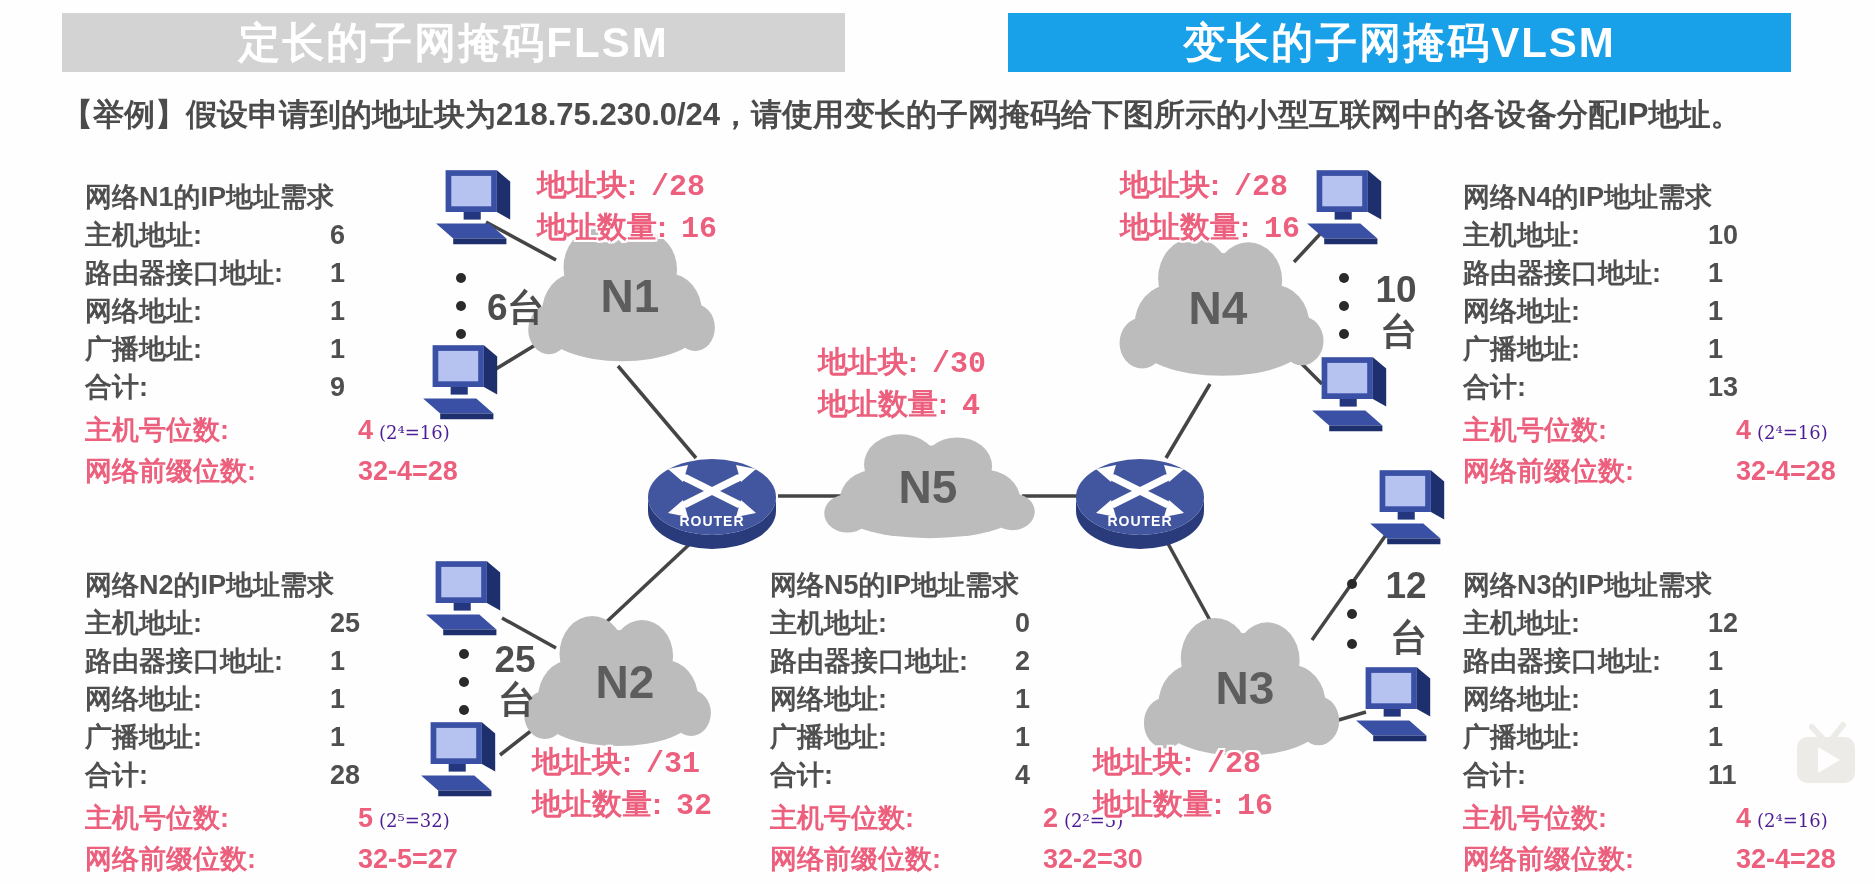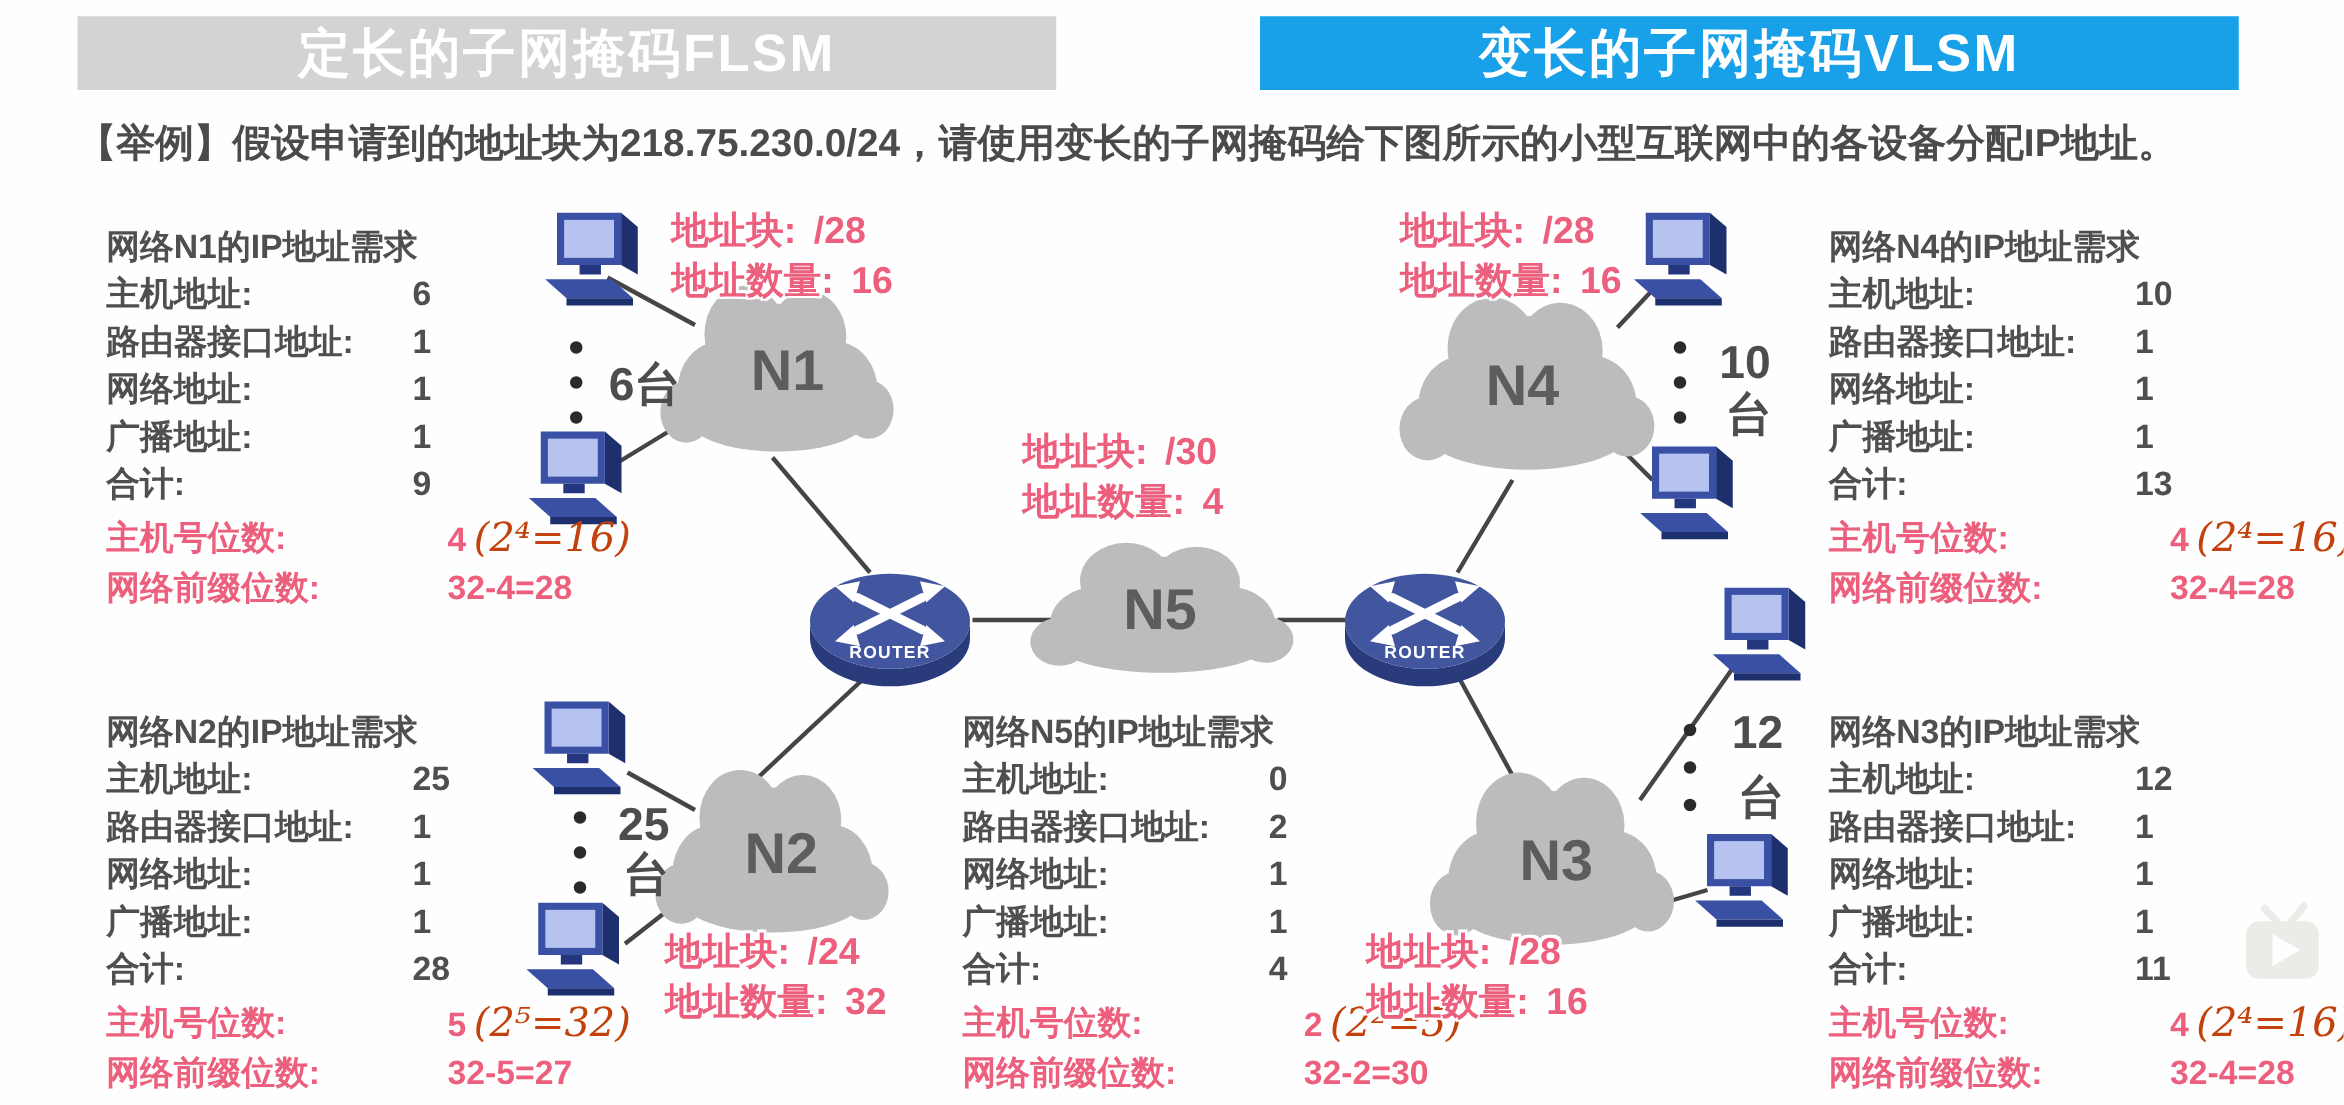--- a/index.html
+++ b/index.html
@@ -11,24 +11,24 @@
   #hdr-flsm{left:62px;width:783px;background:#d3d3d3;}
   #hdr-vlsm{left:1008px;width:783px;background:#18a0e8;}
   #subtitle{position:absolute;left:62px;top:94px;font-size:31px;font-weight:bold;color:#4b4b4b;white-space:nowrap;}
   .info{position:absolute;font-size:27px;font-weight:bold;color:#4f4f4f;line-height:38px;white-space:nowrap;}
   .info .row{display:flex;}
   .info .lbl{width:245px;}
   .prow{color:#ec5f7d;gap:28px;}
   .prow1{margin-top:5px;}
   .outl{text-shadow:-2px -2px 0 #fff,2px -2px 0 #fff,-2px 2px 0 #fff,2px 2px 0 #fff,
         0 -2px 0 #fff,0 2px 0 #fff,-2px 0 0 #fff,2px 0 0 #fff;}
-  .formula{font-family:"DejaVu Serif",serif;font-style:italic;font-weight:normal;font-size:32px;
-           margin-left:6px;color:#c2410c;}
+  .formula{font-family:"DejaVu Serif",serif;font-weight:normal;font-size:18px;
+           margin-left:6px;color:#4c1d95;}
   .annot{position:absolute;font-size:30px;font-weight:bold;color:#ec5f7d;line-height:40px;white-space:nowrap;}
-  .annot .aval{margin-left:14px;}
+  .annot .aval{margin-left:14px;font-family:Liberation Mono, monospace;}
 </style>
 </head>
 <body>
 
 <div id="root">
 
   <svg width="1875" height="884" viewBox="0 0 1875 884">
     <defs>
       <g id="cloud" fill="#bcbcbc">
         <circle cx="-55" cy="16" r="38"></circle>
@@ -315,21 +315,21 @@
   </div>
   <div class="annot" style="left:1120px;top:165px">
     <div><span class="outl">地址块:</span><span class="outl aval">/28</span></div>
     <div><span class="outl">地址数量:</span><span class="outl aval">16</span></div>
   </div>
   <div class="annot" style="left:818px;top:342px">
     <div><span class="outl">地址块:</span><span class="outl aval">/30</span></div>
     <div><span class="outl">地址数量:</span><span class="outl aval">4</span></div>
   </div>
   <div class="annot" style="left:532px;top:742px">
-    <div><span class="outl">地址块:</span><span class="outl aval">/24</span></div>
+    <div><span class="outl">地址块:</span><span class="outl aval">/31</span></div>
     <div><span class="outl">地址数量:</span><span class="outl aval">32</span></div>
   </div>
   <div class="annot" style="left:1093px;top:742px">
     <div><span class="outl">地址块:</span><span class="outl aval">/28</span></div>
     <div><span class="outl">地址数量:</span><span class="outl aval">16</span></div>
   </div>
 
 </div>
 
 </body></html>

